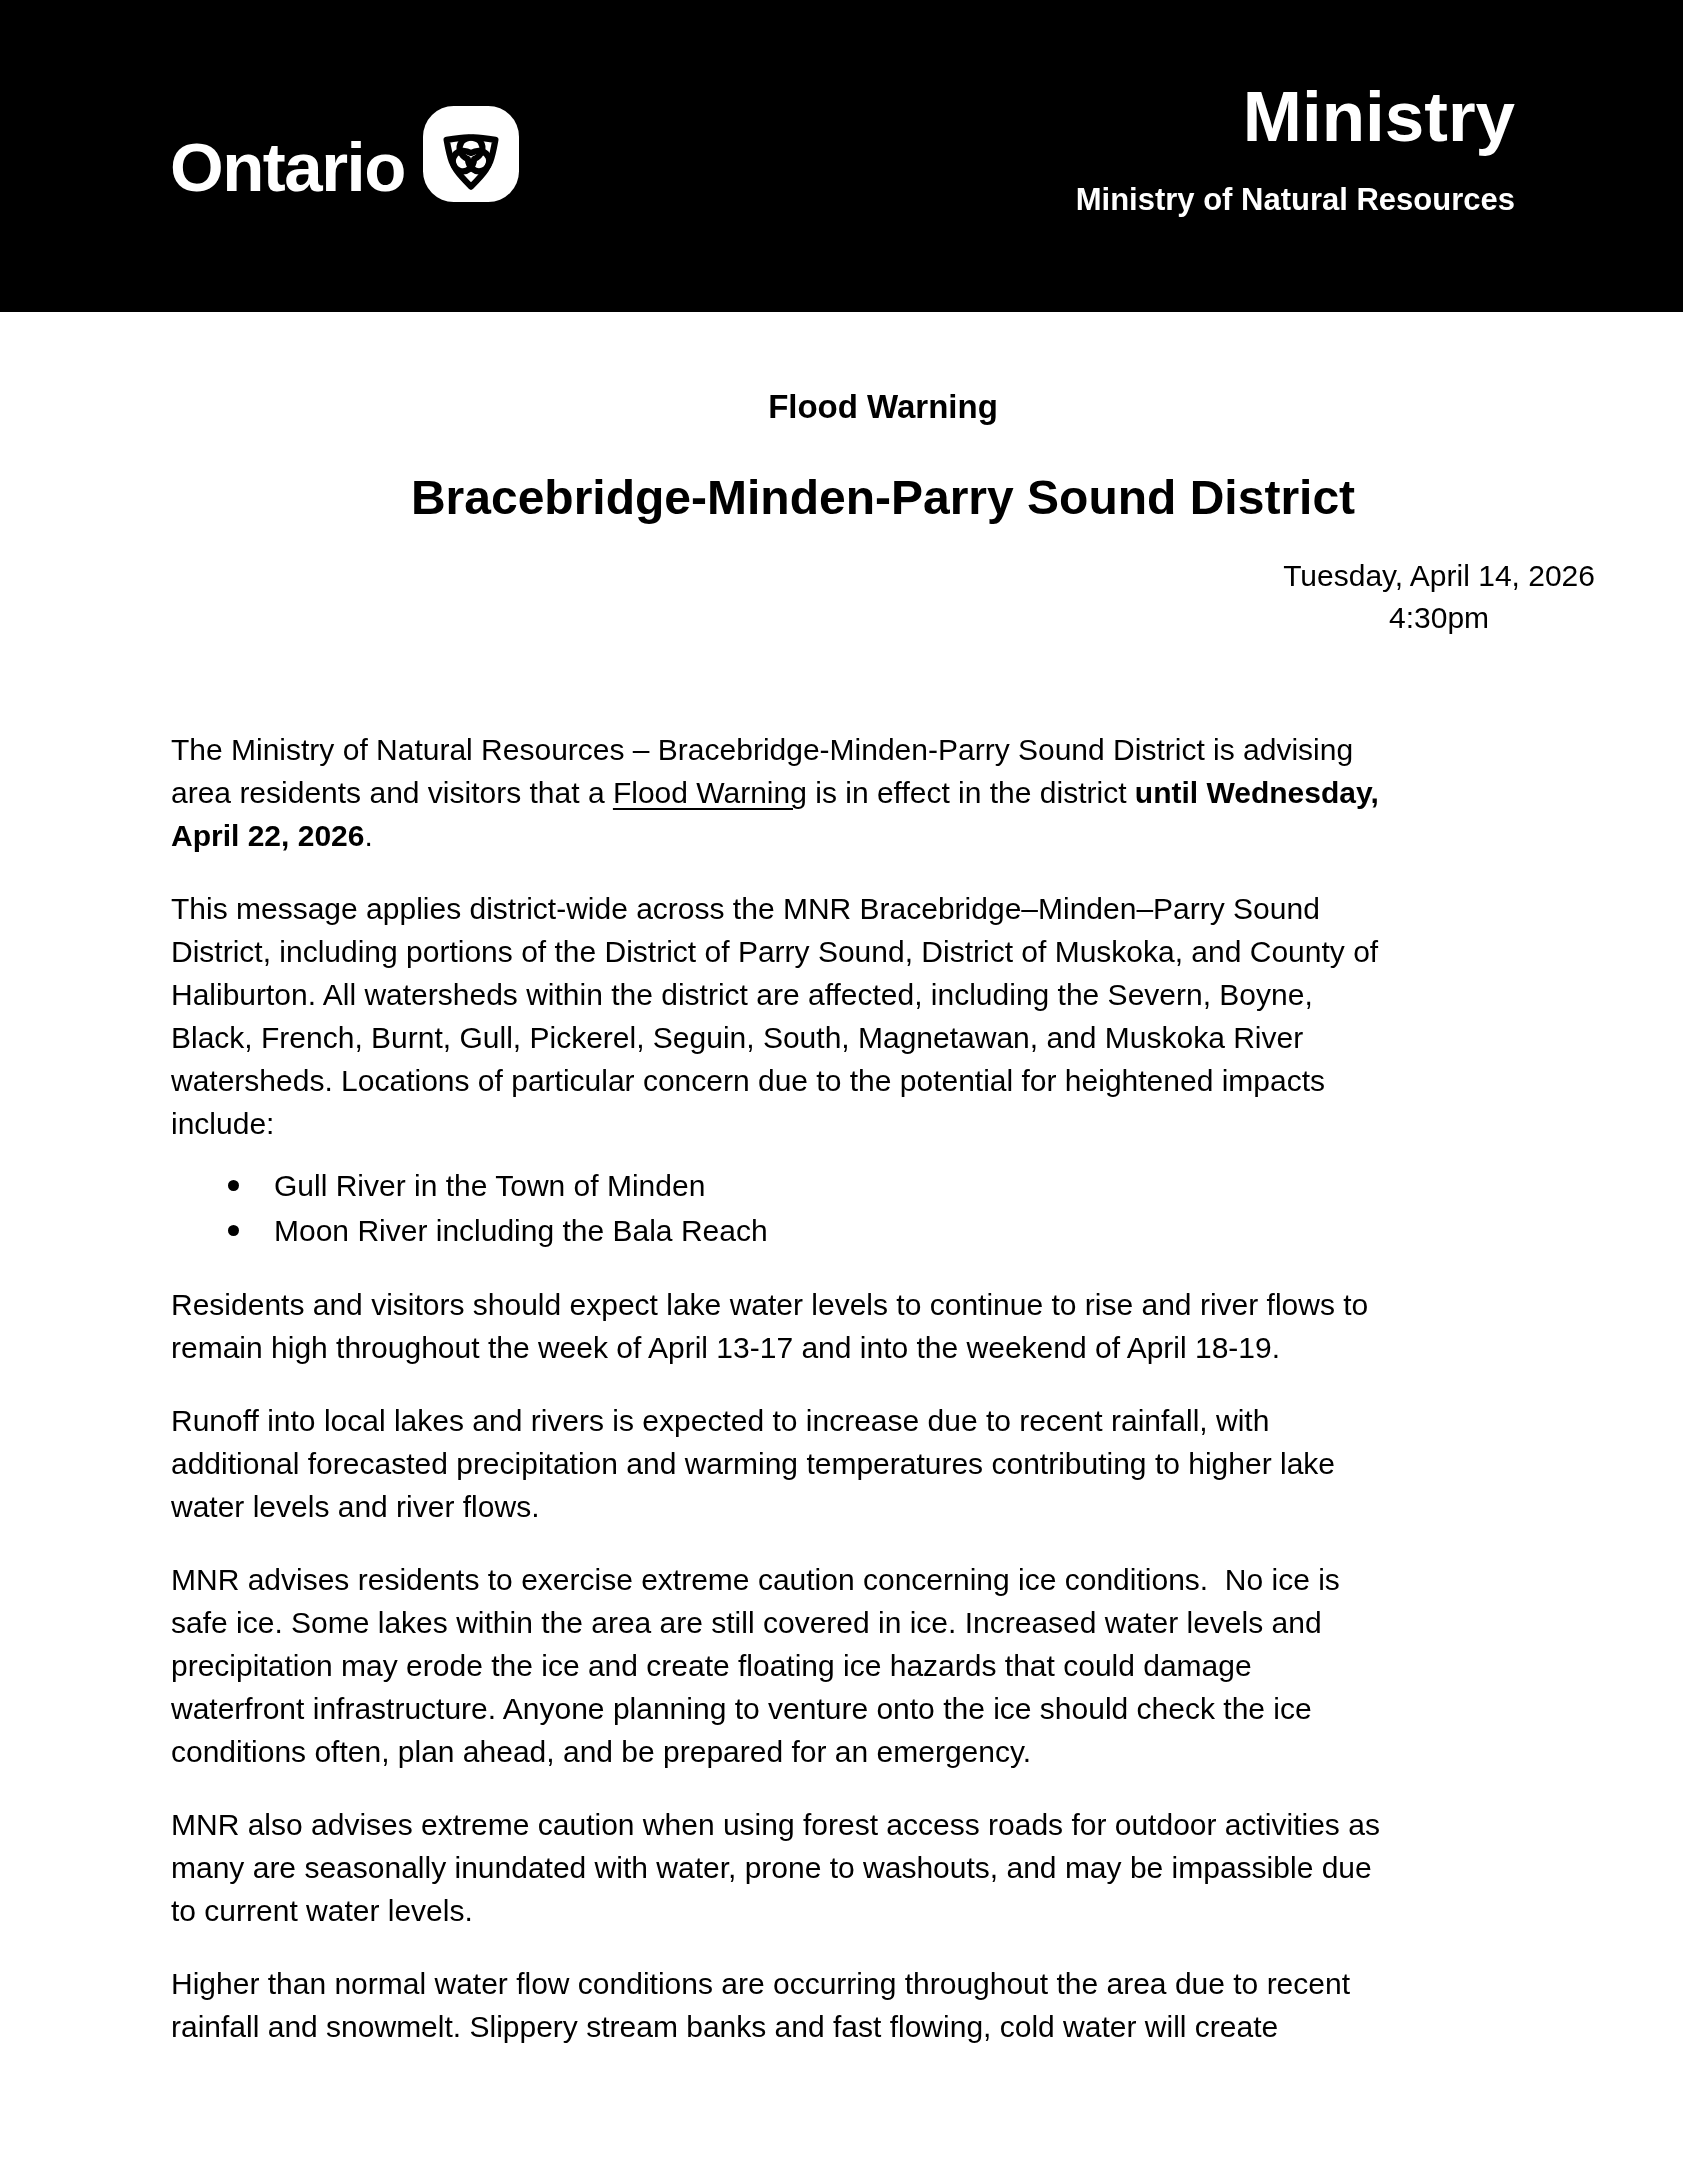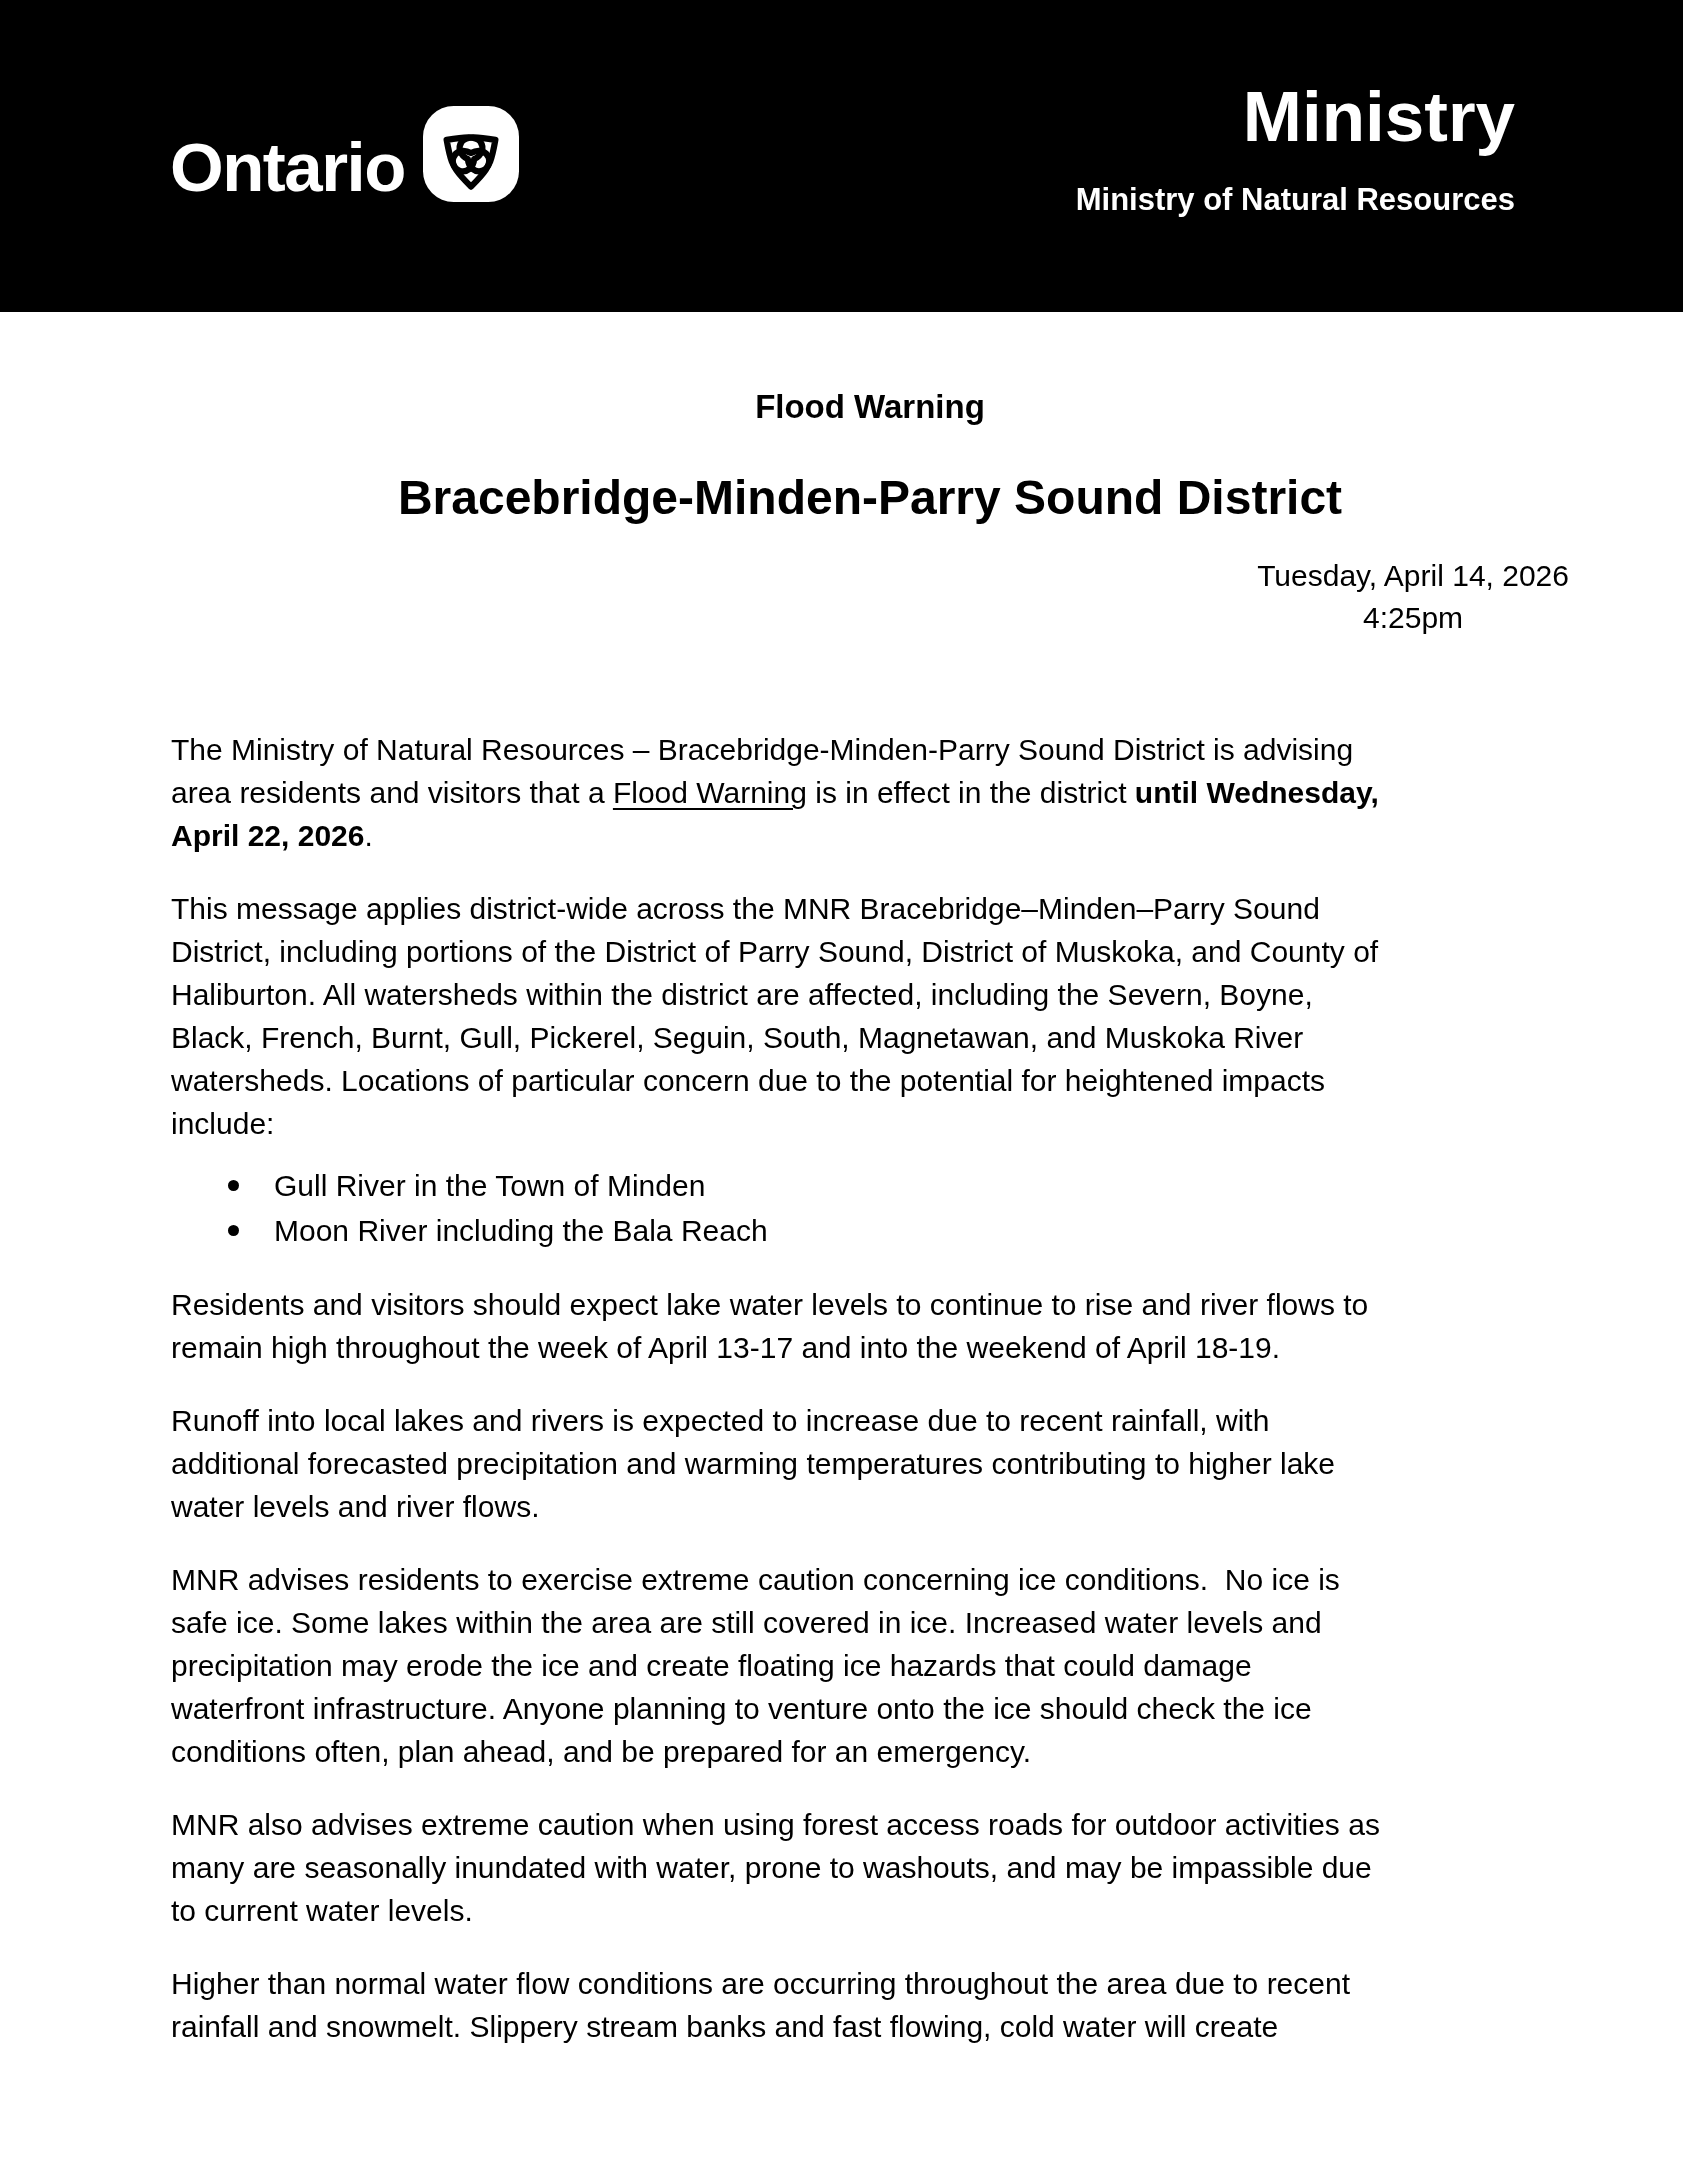--- a/index.html
+++ b/index.html
@@ -50,21 +50,21 @@
     line-height: 1;
   }
   .ministry {
     font-size: 31px;
     font-weight: 700;
     margin-top: 30px;
   }
 
   
   .doc-body {
-    padding: 0 114px 0 171px;
+    padding: 0 88px 0 171px;
     font-size: 30px;
     line-height: 43px;
   }
   .doc-title-1 {
     margin: 73px 0 0;
     font-size: 33px;
     line-height: 43px;
     font-weight: 700;
     text-align: center;
   }
@@ -137,21 +137,21 @@
     </div>
   </header>
 
   <main class="doc-body">
 
     <h1 class="doc-title-1">Flood Warning</h1>
     <h2 class="doc-title-2">Bracebridge-Minden-Parry Sound District</h2>
 
     <div class="dateblock">
       <div>Tuesday, April 14, 2026</div>
-      <div>4:25pm</div>
+      <div>4:30pm</div>
     </div>
 
     <p class="para para-first"><span>The Ministry of Natural Resources – Bracebridge-Minden-Parry Sound District is advising
 area residents and visitors that a </span><span class="u">Flood Warning</span><span> is in effect in the district </span><strong>until Wednesday,
 April 22, 2026</strong><span>.</span></p>
 
     <p class="para">This message applies district-wide across the MNR Bracebridge–Minden–Parry Sound
 District, including portions of the District of Parry Sound, District of Muskoka, and County of
 Haliburton. All watersheds within the district are affected, including the Severn, Boyne,
 Black, French, Burnt, Gull, Pickerel, Seguin, South, Magnetawan, and Muskoka River

